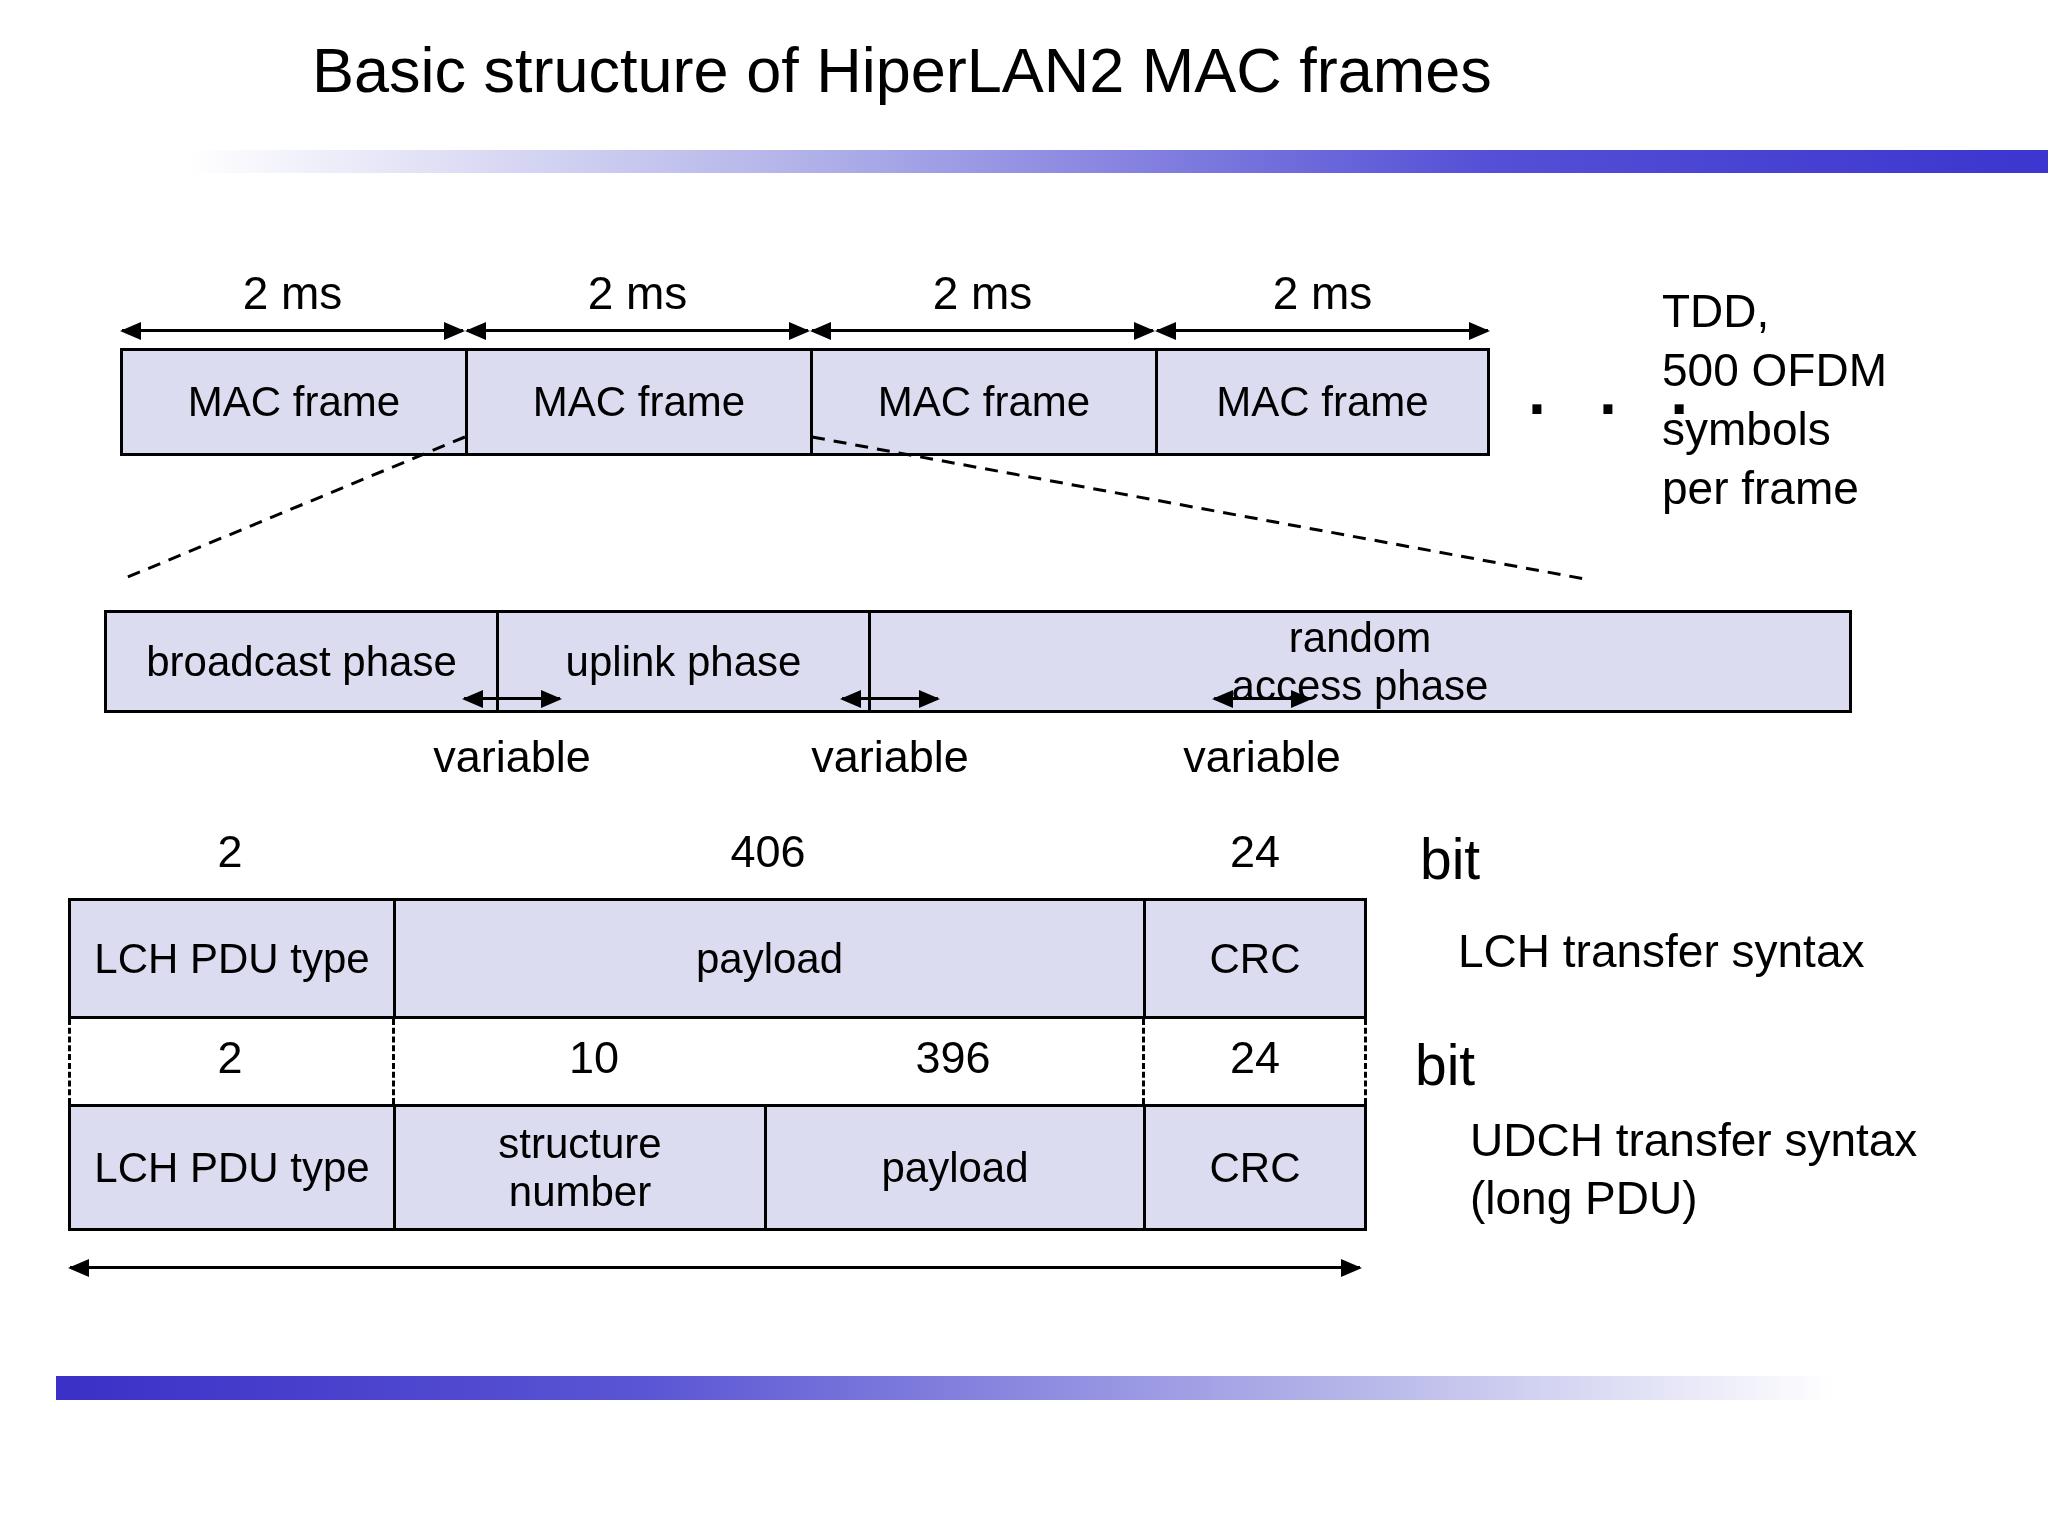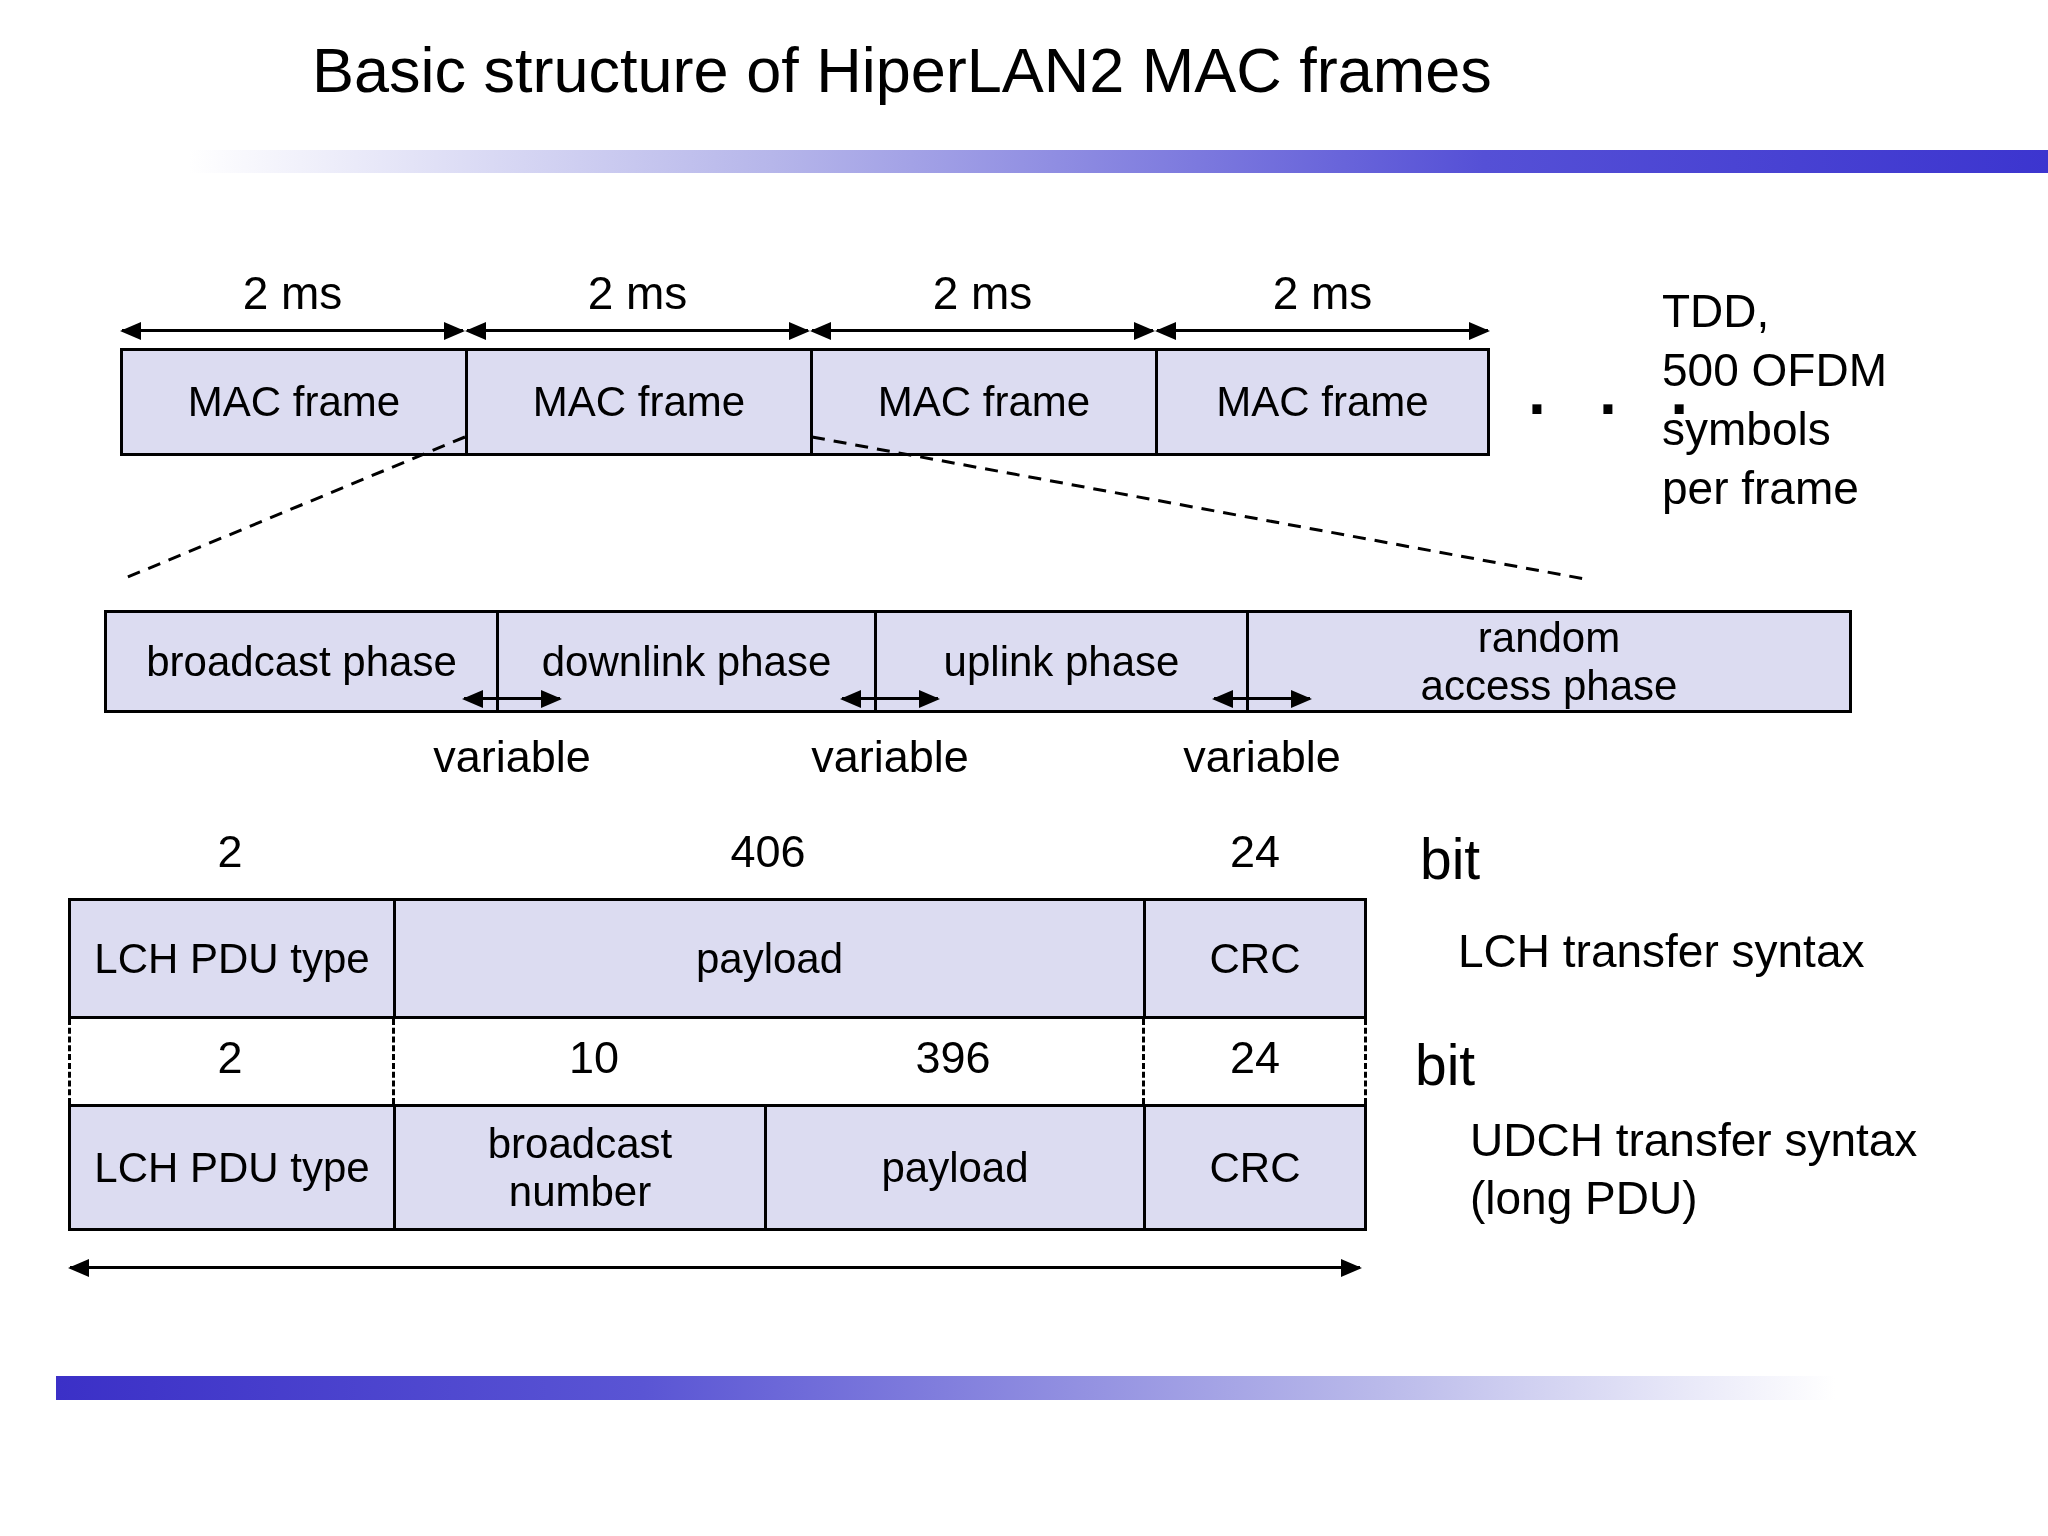--- a/index.html
+++ b/index.html
@@ -91,21 +91,20 @@
     <div>per frame</div>
   </div>
 
   <svg class="overlay" width="2048" height="1536" viewBox="0 0 2048 1536">
     <line x1="465" y1="437" x2="123" y2="579" stroke="#000" stroke-width="3" stroke-dasharray="13 9"></line>
     <line x1="812" y1="437" x2="1585" y2="579" stroke="#000" stroke-width="3" stroke-dasharray="13 9"></line>
   </svg>
 
   <div class="boxrow phase-row">
     <div class="cell w1">broadcast phase</div>
-    <div class="cell w2">downlink phase</div>
     <div class="cell w3">uplink phase</div>
     <div class="cell grow">random
 access phase</div>
   </div>
 
   <div class="harrow" style="left:464px;top:697px;width:96px;"></div>
   <div class="harrow" style="left:842px;top:697px;width:96px;"></div>
   <div class="harrow" style="left:1214px;top:697px;width:96px;"></div>
   <div class="var-label" style="left:392px;">variable</div>
   <div class="var-label" style="left:770px;">variable</div>
@@ -129,21 +128,21 @@
   <div class="vdash" style="left:1364px;"></div>
 
   <div class="bit-label" style="left:120px;top:1032px;">2</div>
   <div class="bit-label" style="left:484px;top:1032px;">10</div>
   <div class="bit-label" style="left:843px;top:1032px;">396</div>
   <div class="bit-label" style="left:1145px;top:1032px;">24</div>
   <div class="bit-unit" style="left:1415px;top:1032px;">bit</div>
 
   <div class="boxrow udch-row">
     <div class="cell w1">LCH PDU type</div>
-    <div class="cell w2">broadcast
+    <div class="cell w2">structure
 number</div>
     <div class="cell w3">payload</div>
     <div class="cell grow">CRC</div>
   </div>
   <div class="caption" style="left:1458px;top:1111px;margin-left:12px;">
     <div>UDCH transfer syntax</div>
     <div>(long PDU)</div>
   </div>
 
   <div class="harrow" style="left:70px;top:1266px;width:1290px;"></div>

